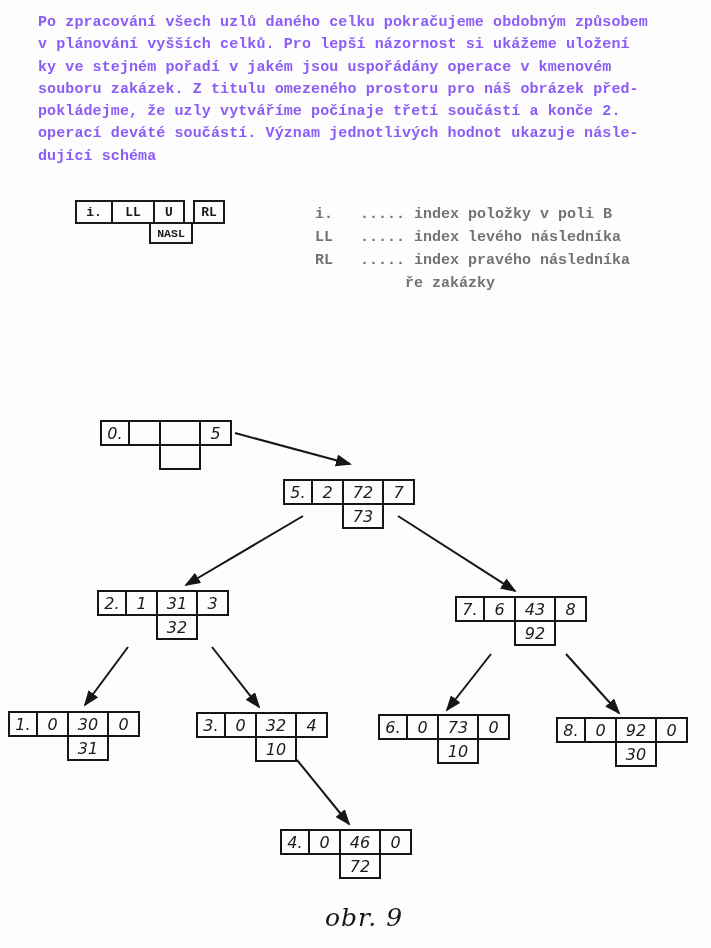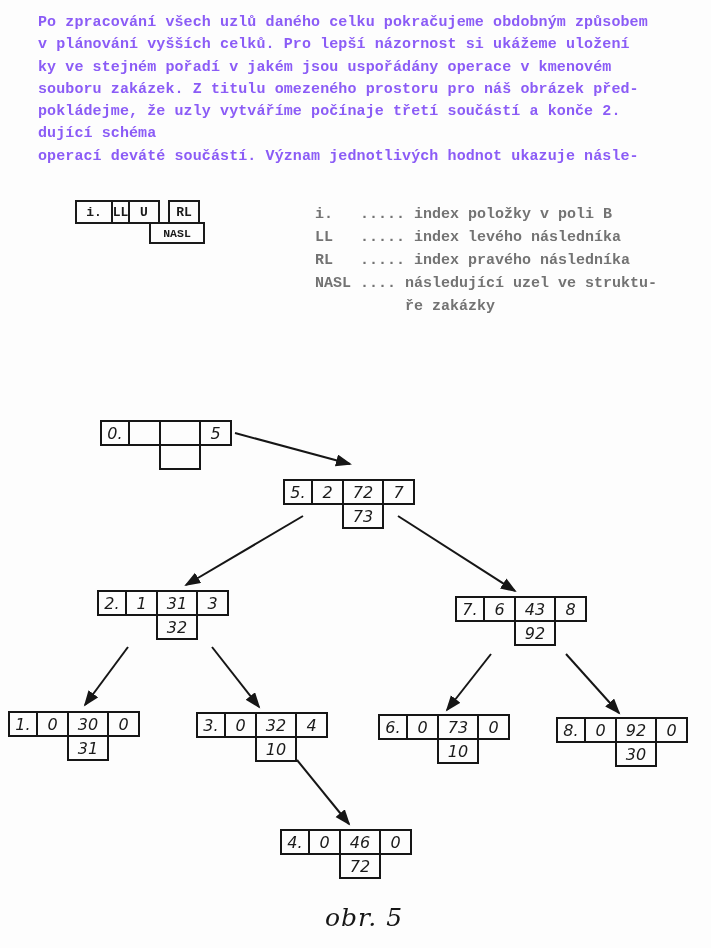--- a/index.html
+++ b/index.html
@@ -17,23 +17,23 @@
   }
   
   .schema { position:absolute; left:75px; top:200px; }
   .schema-row { display:flex; }
   .scell {
     height:24px; border:2px solid #1a1a1a; margin-left:-2px;
     display:flex; align-items:center; justify-content:center;
     font-weight:bold; font-size:13px;
   }
   .scell:first-child { margin-left:0; }
-  .sw0 { width:38px; } .sw1 { width:19px; } .sw2 { width:32px; } .sw3 { width:32px;margin-left:8px; }
+  .sw0 { width:38px; } .sw1 { width:44px; } .sw2 { width:32px; } .sw3 { width:32px;margin-left:8px; }
   .schema-nasl {
-    width:56px; height:22px; border:2px solid #1a1a1a;
+    width:44px; height:22px; border:2px solid #1a1a1a;
     margin-left:74px; margin-top:-2px;
     display:flex; align-items:center; justify-content:center;
     font-weight:bold; font-size:11.5px;
   }
   
   .legend { position:absolute; left:315px; top:203px; }
   .lline {
     white-space:pre; font-weight:bold; font-size:15px; line-height:23px;
     color:#737373;
   }
@@ -66,39 +66,38 @@
 <body>
 
 <div class="page">
 
   <div class="paragraph">
     <div class="tline">Po zpracování všech uzlů daného celku pokračujeme obdobným způsobem</div>
     <div class="tline">v plánování vyšších celků. Pro lepší názornost si ukážeme uložení</div>
     <div class="tline">ky ve stejném pořadí v jakém jsou uspořádány operace v kmenovém</div>
     <div class="tline">souboru zakázek. Z titulu omezeného prostoru pro náš obrázek před-</div>
     <div class="tline">pokládejme, že uzly vytváříme počínaje třetí součástí a konče 2.</div>
+    <div class="tline">operací deváté součástí. Význam jednotlivých hodnot ukazuje násle-</div>
     <div class="tline">dující schéma</div>
-    <div class="tline">operací deváté součástí. Význam jednotlivých hodnot ukazuje násle-</div>
   </div>
 
   <div class="schema">
     <div class="schema-row">
       <div class="scell sw0">i.</div>
       <div class="scell sw1">LL</div>
       <div class="scell sw2">U</div>
       <div class="scell sw3">RL</div>
     </div>
     <div class="schema-nasl">NASL</div>
   </div>
 
   <div class="legend">
     <div class="lline">i.   ..... index položky v poli B</div>
     <div class="lline">LL   ..... index levého následníka</div>
     <div class="lline">RL   ..... index pravého následníka</div>
-    <div class="lline">NASL .... následující uzel ve struktu-</div>
     <div class="lline">          ře zakázky</div>
   </div>
 
   <div class="diagram">
 
     <svg class="arrows" width="711" height="480" viewBox="0 0 711 480">
       <defs>
         <marker id="ah" markerWidth="10" markerHeight="8" refX="7" refY="3" orient="auto">
           <path d="M0,0 L8,3 L0,6 Z" fill="#161616"></path>
         </marker>
@@ -198,15 +197,15 @@
         <span class="cell cw0">4.</span>
         <span class="cell cw1">0</span>
         <span class="cell cw2">46</span>
         <span class="cell cw3">0</span>
       </div>
       <span class="nasl">72</span>
     </div>
 
   </div>
 
-  <div class="caption">obr. 5</div>
+  <div class="caption">obr. 9</div>
 
 </div>
 
 </body></html>

